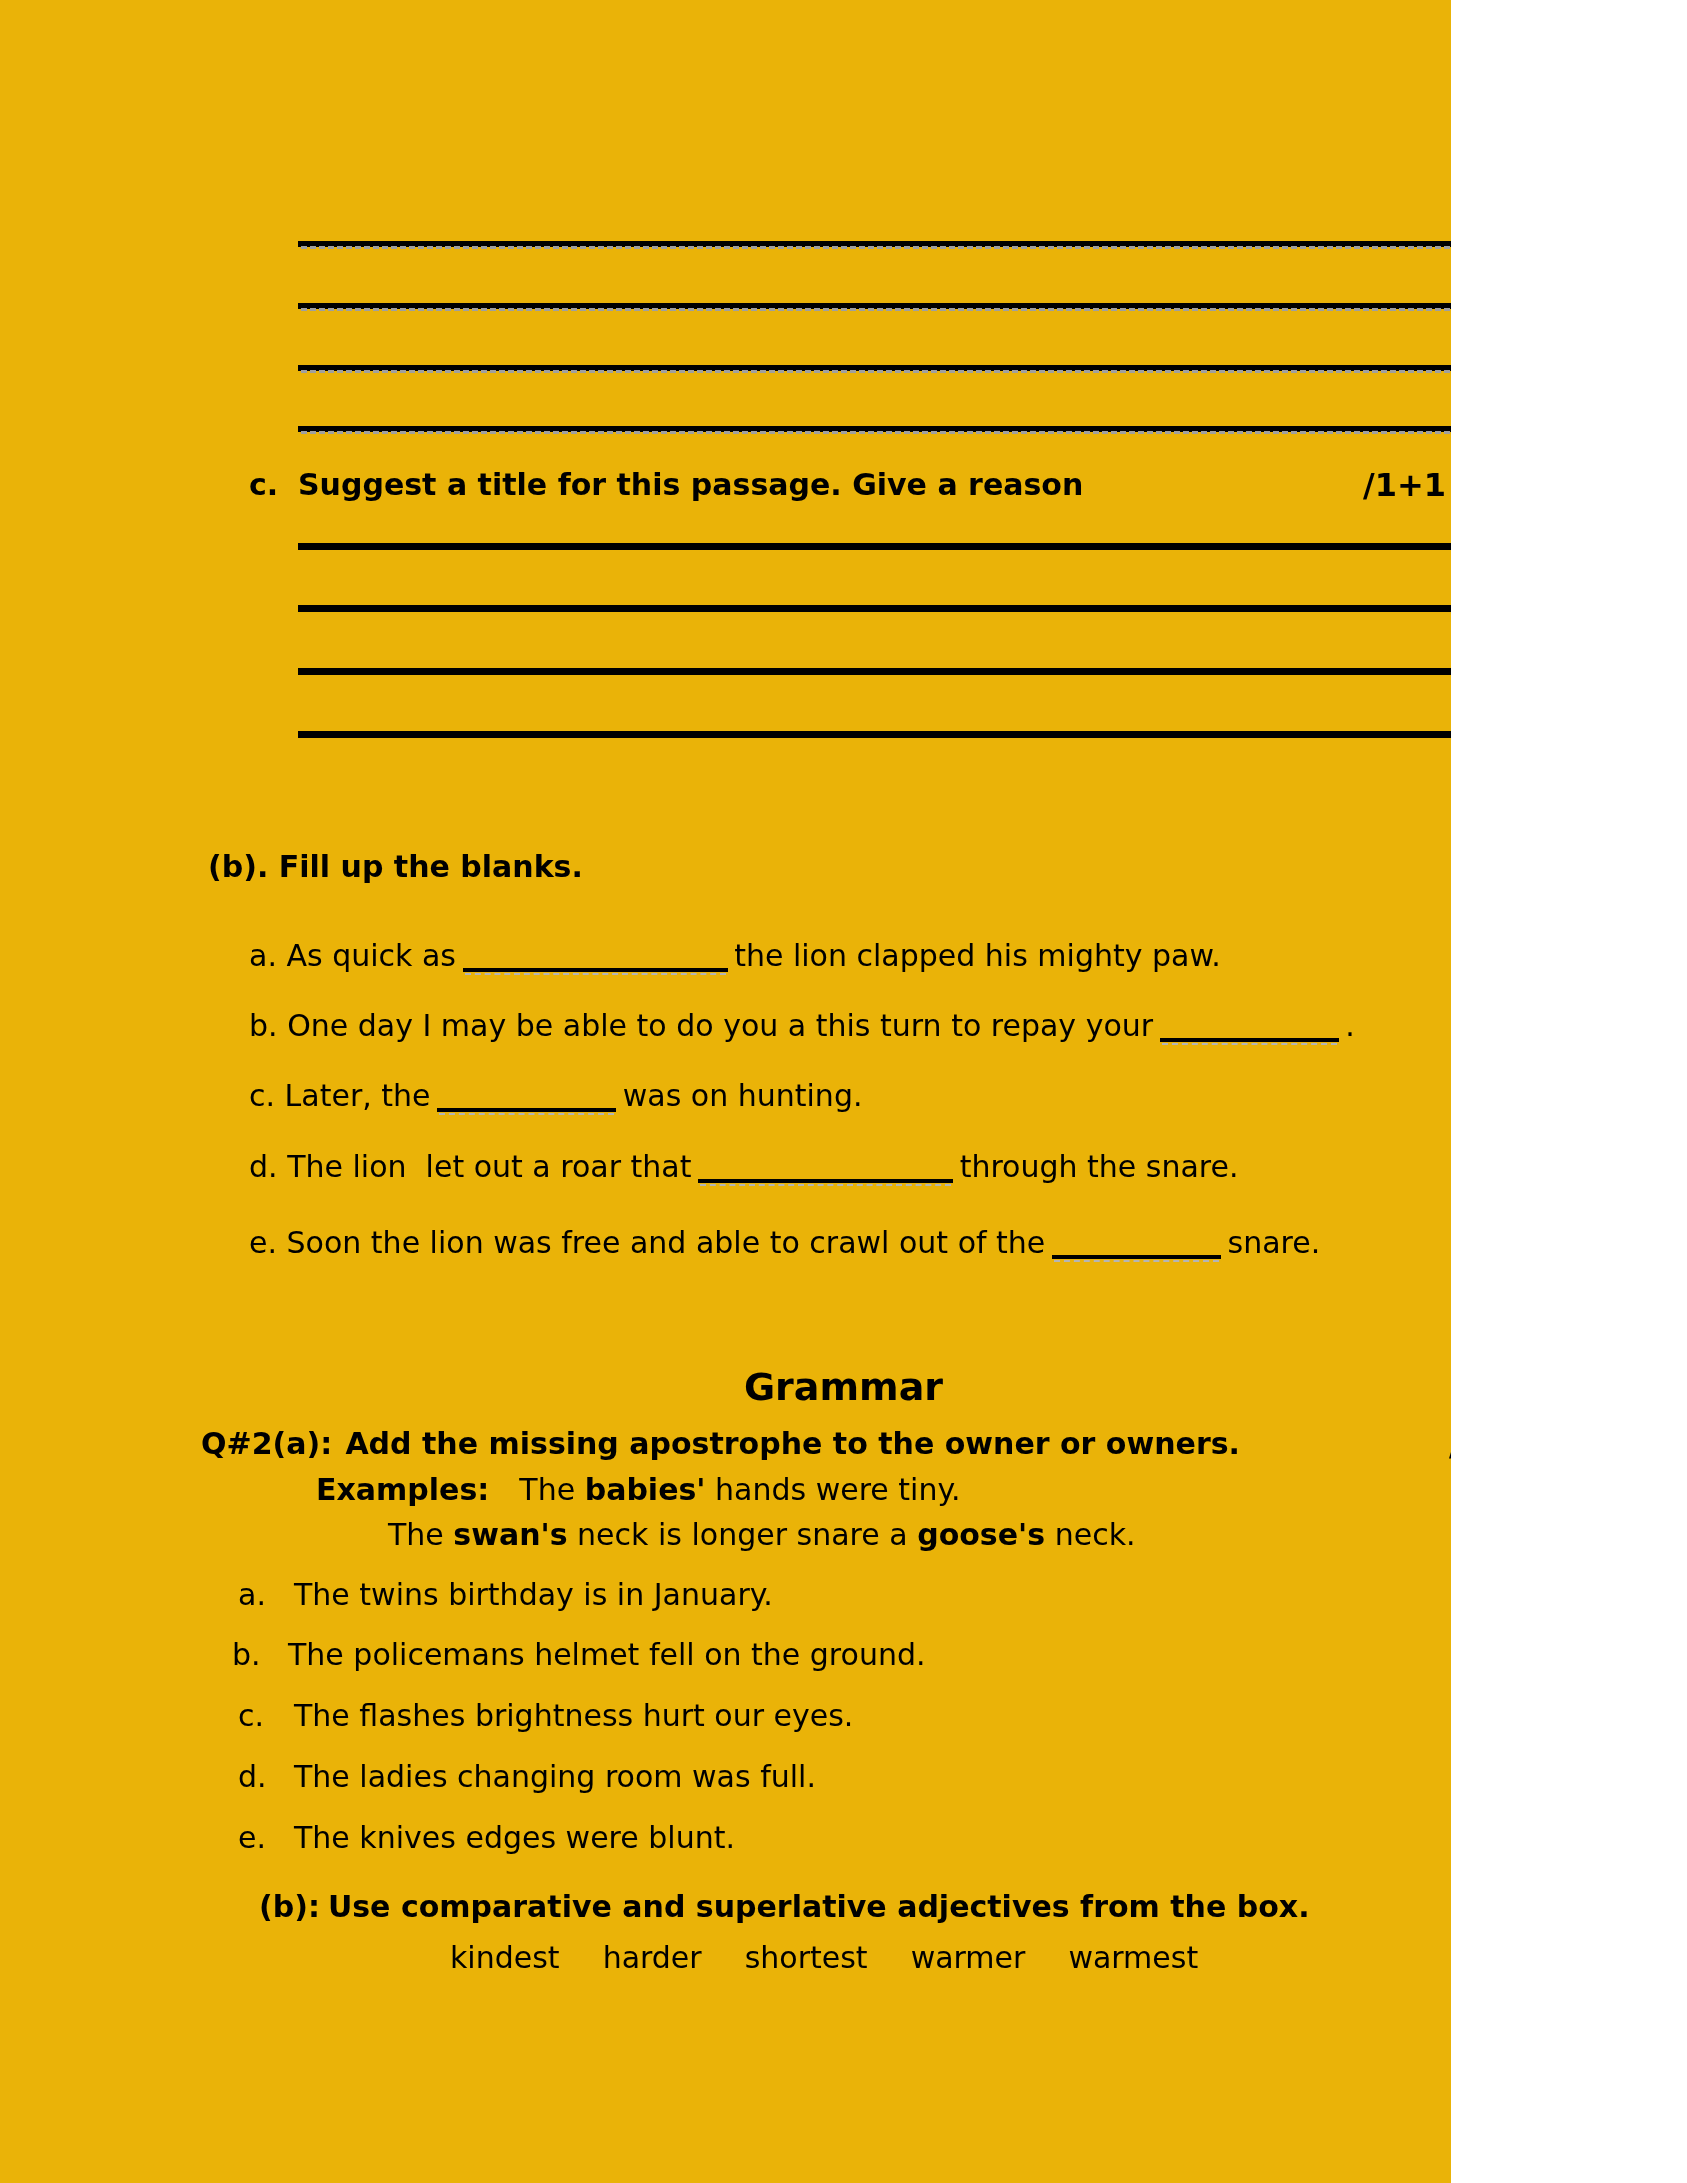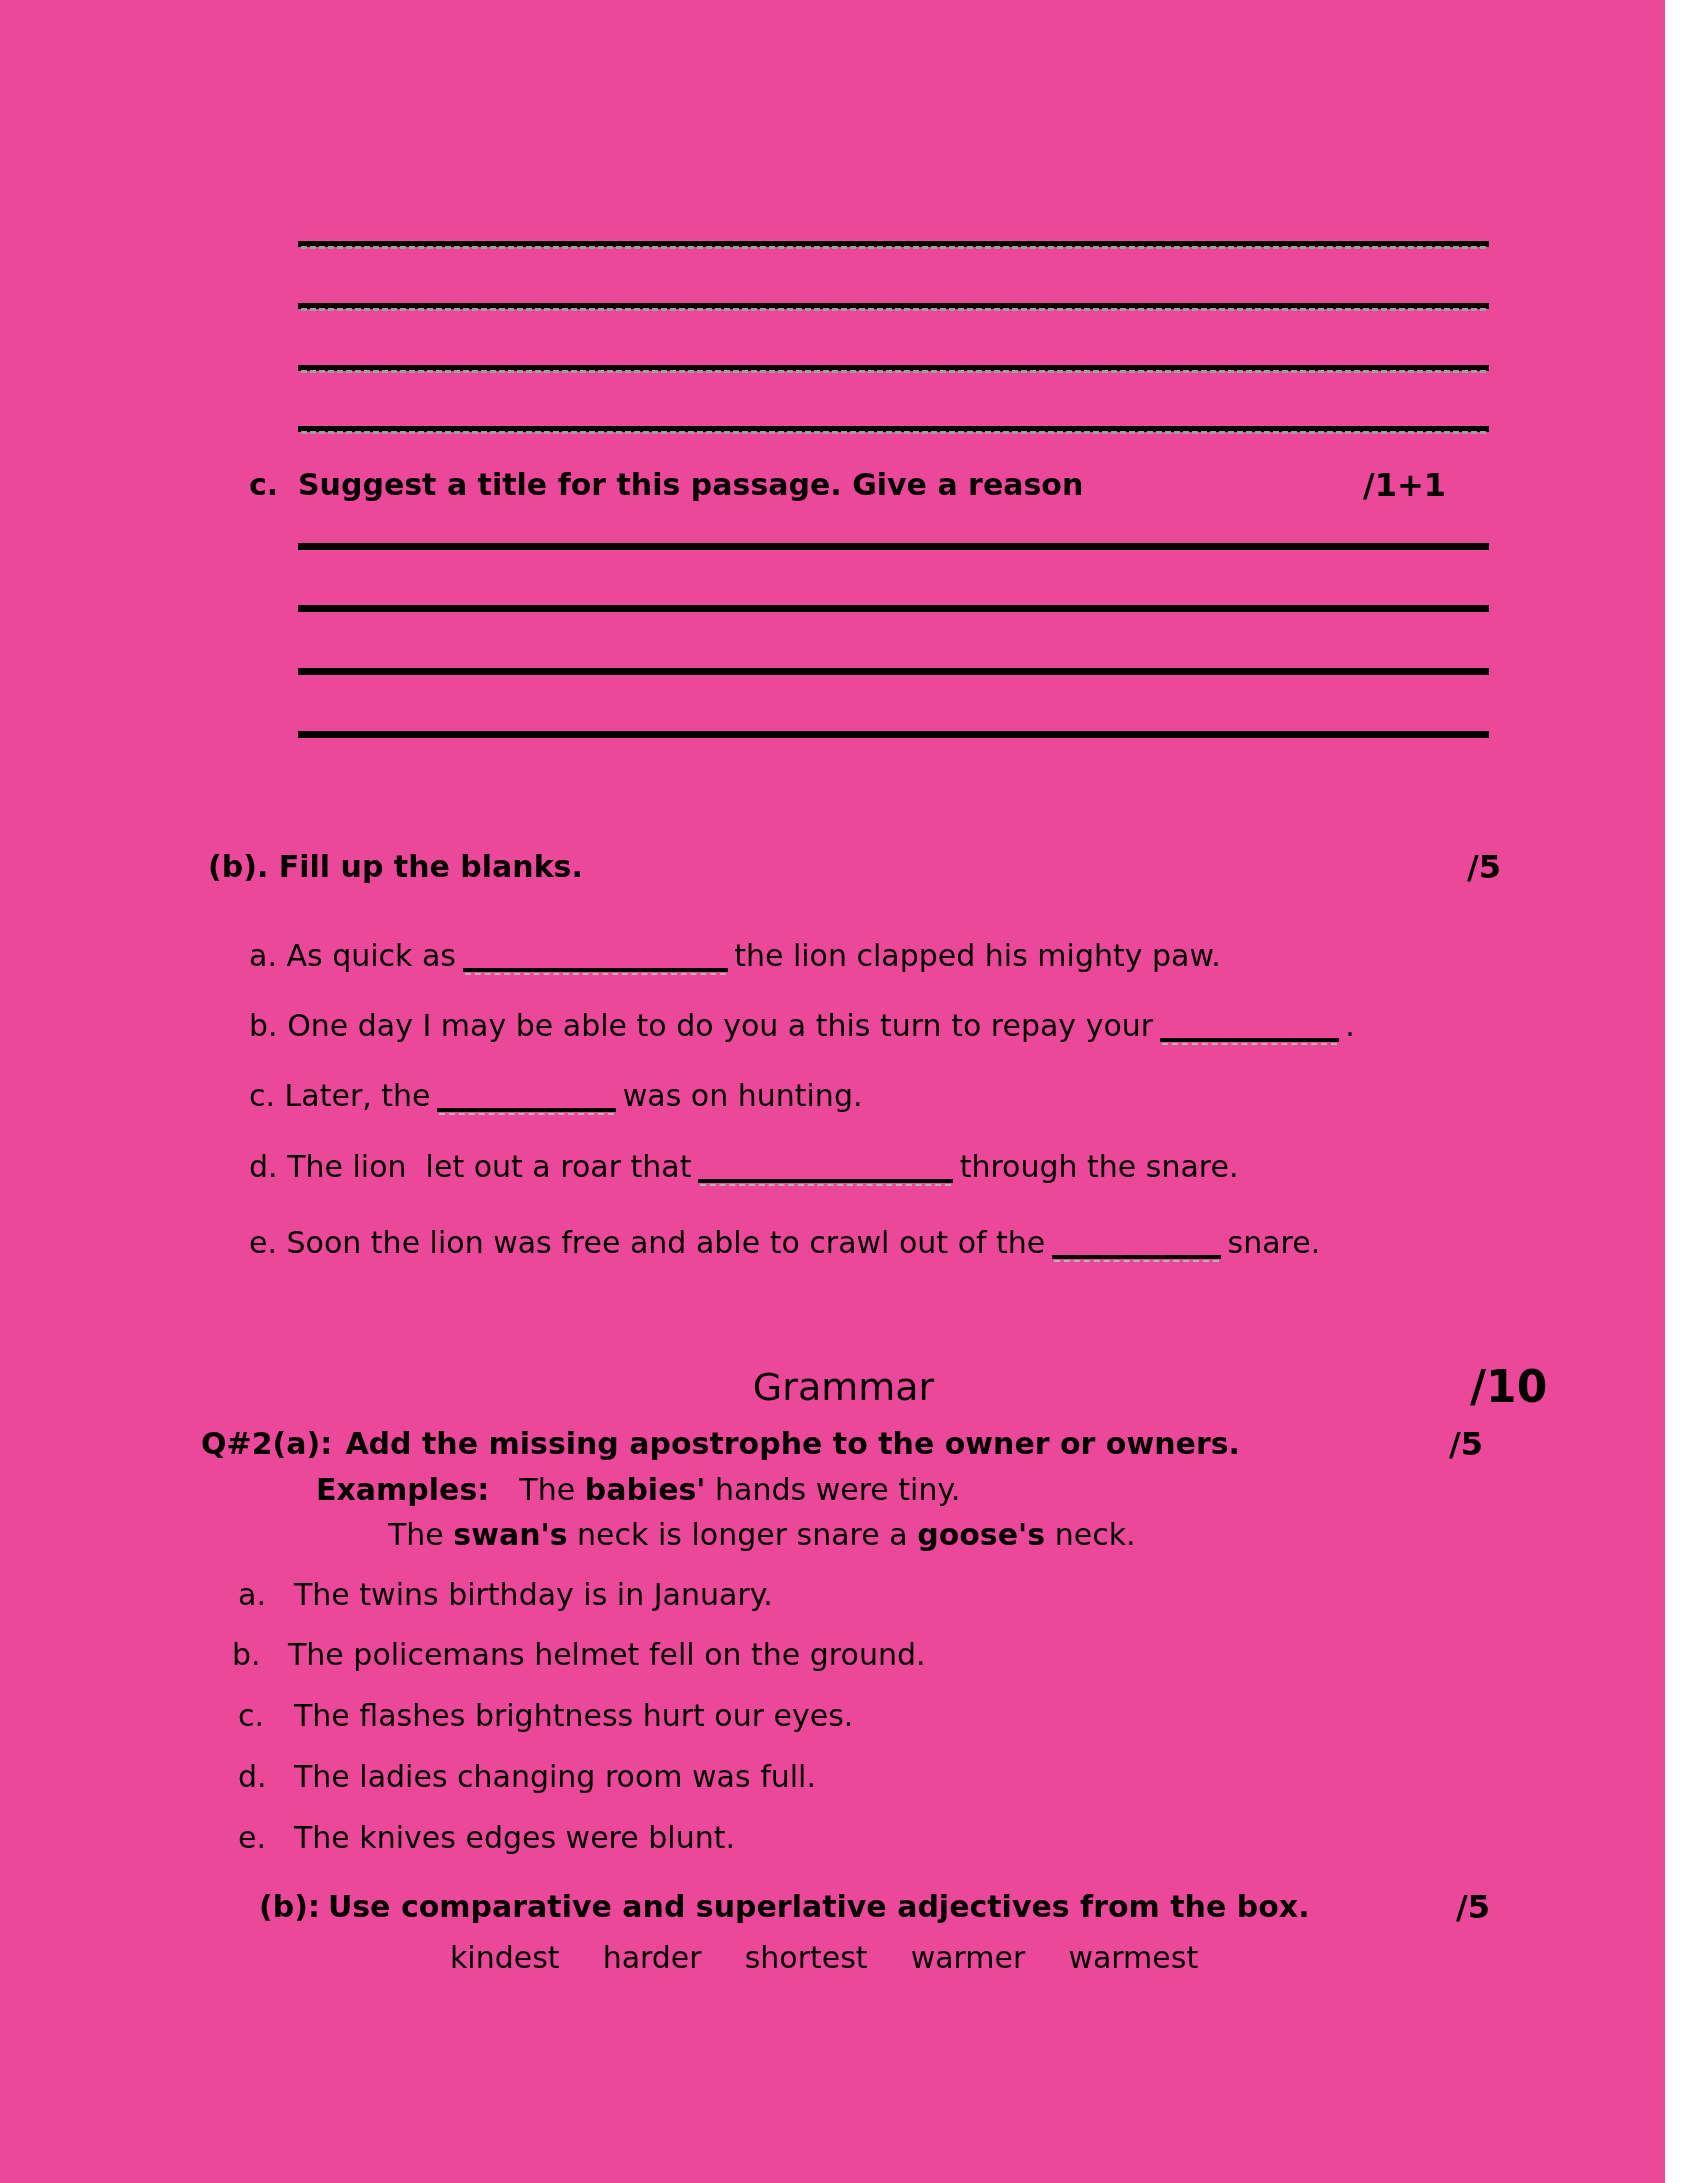--- a/index.html
+++ b/index.html
@@ -1,20 +1,20 @@
 <!DOCTYPE html>
 <html style="font-size:10.6px"><head>
 <meta charset="utf-8">
 <style>
   html,body{margin:0;padding:0;background:#ffffff;}
   .page{
     position:relative;
-    width:1665px;
+    width:1451px;
     height:2183px;
-    background:#ec4899;
+    background:#eab308;
     overflow:hidden;
     font-family:"DejaVu Sans","Liberation Sans",sans-serif;
     color:#000;
   }
   .row{
     position:absolute;
     left:0;
     width:1687px;
     font-size:30px;
     line-height:40px;
@@ -65,21 +65,21 @@
   }
   .blank-a{width:265px;}
   .blank-b{width:179px;}
   .blank-c{width:179px;}
   .blank-d{width:255px;}
   .blank-e{width:169px;}
   .section-title{
     display:block;
     width:100%;
     text-align:center;
-    font-weight:normal;
+    font-weight:bold;
     font-size:38px;
     line-height:46px;
   }
   .words{
     position:absolute;
     left:450px;
     top:0;
     display:flex;
     gap:43px;
   }

